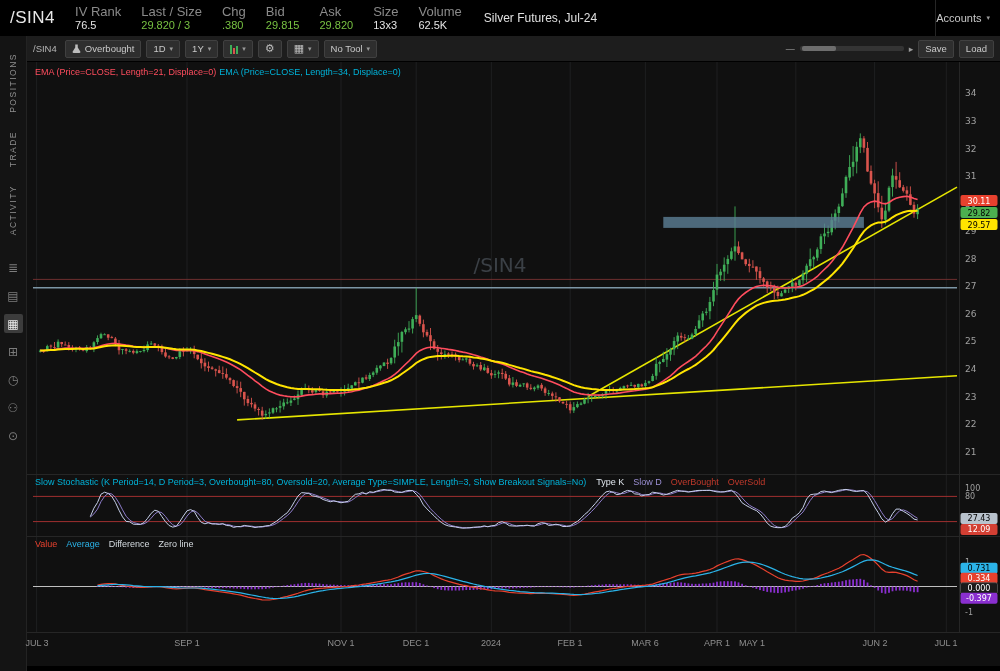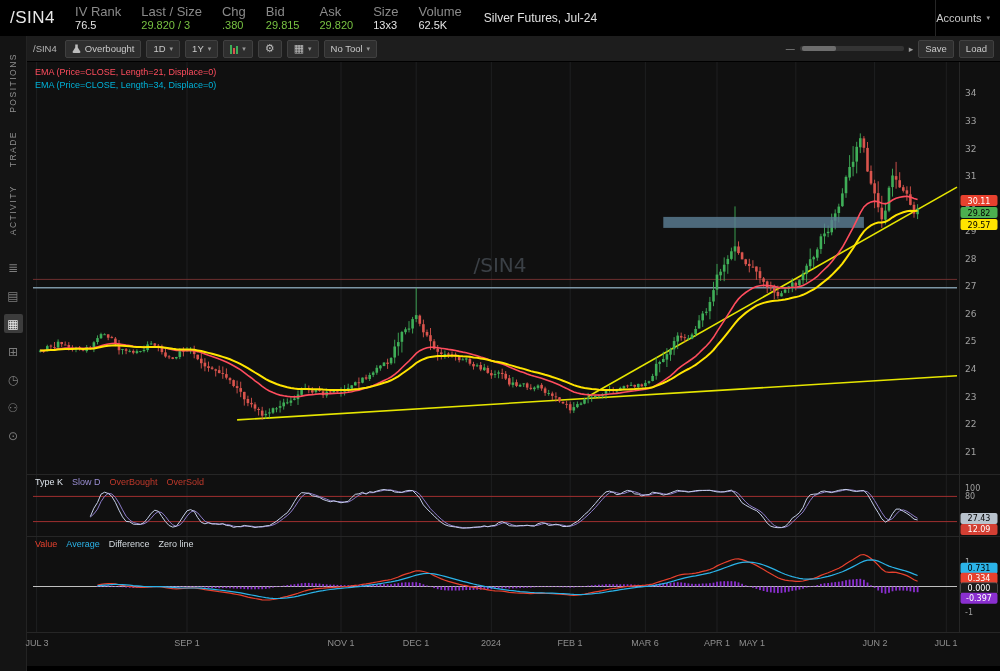--- a/index.html
+++ b/index.html
@@ -41,21 +41,21 @@
   .mini-candles .g2{height:8px;background:#3fae58}
   .spacer{flex:1}
   .dash{color:#9a9a9a;font-size:9px;cursor:pointer}
   .slider{width:104px;height:5px;background:#343434;border-radius:2px;position:relative;cursor:pointer}
   .slider .fill{position:absolute;left:2px;top:0;height:5px;width:34px;background:#6d6d6d;border-radius:2px}
   .arrow{color:#9a9a9a;font-size:9px;cursor:pointer;font-family:"DejaVu Sans",sans-serif}
   
   .panel{position:relative;flex:none;background:#101010}
   .panel+.panel{border-top:1px solid #262626}
   .panel svg{display:block;font-family:"DejaVu Sans",sans-serif}
-  .study-labels{position:absolute;top:5px;left:8px;display:flex;flex-direction:column;gap:3px;
+  .study-labels{position:absolute;top:5px;left:8px;display:flex;flex-direction:row;gap:3px;
     font-size:9px;pointer-events:none;white-space:nowrap}
   .legend-row{position:absolute;top:2px;left:8px;font-size:9px;display:flex;gap:10px;
     white-space:nowrap;pointer-events:none}
   .legend-items{display:inline-flex;gap:9px}
   .time-axis{height:34px;position:relative;background:#101010;border-top:1px solid #262626;flex:none;cursor:ew-resize}
   .time-axis span{position:absolute;top:5px;font-size:9px;color:#8f8f8f;width:30px;text-align:center}
   .bottom-fill{flex:none;height:17px;background:#000}
 </style>
 </head>
 <body>
@@ -747,20 +747,21 @@
             <g>
               <rect x="933.5" y="38.0" width="37" height="11" rx="2" fill="#b8c2cc"></rect>
               <text x="952" y="46.4794" fill="#000000" font-size="8" text-anchor="middle">27.43</text>
             </g>
             <g>
               <rect x="933.5" y="49.0" width="37" height="11" rx="2" fill="#d33f33"></rect>
               <text x="952" y="57.4794" fill="#ffffff" font-size="8" text-anchor="middle">12.09</text>
             </g>
           </svg>
         <div class="legend-row">
+          <span style="color: rgb(0, 178, 216);">Slow Stochastic (K Period=14, D Period=3, Overbought=80, Oversold=20, Average Type=SIMPLE, Length=3, Show Breakout Signals=No)</span>
           <span id="stoch-legend" class="legend-items">
               <span style="color: rgb(223, 229, 236);">Type K</span>
               <span style="color: rgb(155, 143, 212);">Slow D</span>
               <span style="color: rgb(192, 57, 43);">OverBought</span>
               <span style="color: rgb(192, 57, 43);">OverSold</span>
             </span>
         </div>
       </div>
 
       <div class="panel" style="height:96px">

